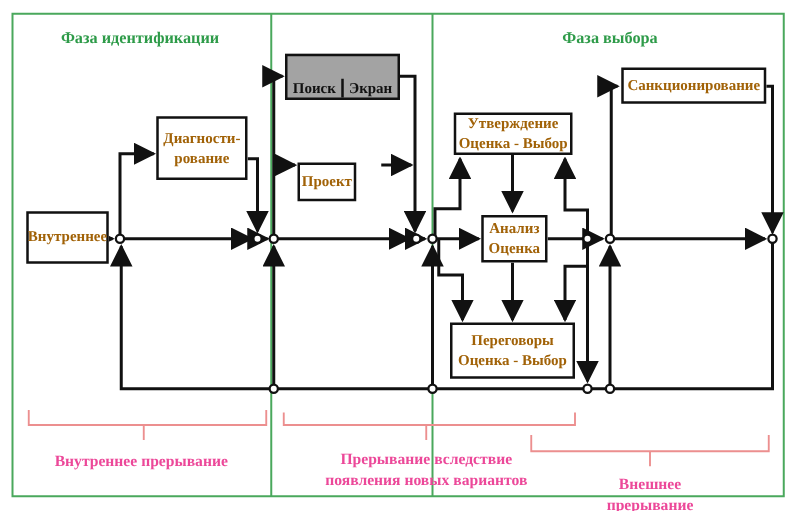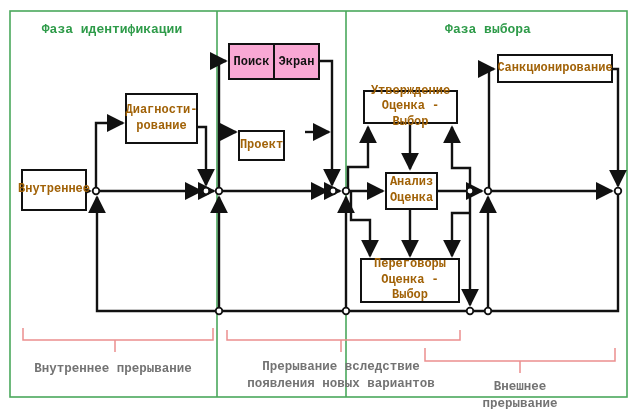--- a/index.html
+++ b/index.html
@@ -1,44 +1,45 @@
 <!DOCTYPE html>
 <html><head>
 <meta charset="utf-8">
 <style>
   html,body{margin:0;padding:0;background:#fff;}
   .stage{
     position:relative;width:636px;height:409px;
-    font-family:Liberation Mono, monospace;
+    font-family:Liberation Serif, serif;
     background:#fff;overflow:hidden;
   }
   .stage svg{position:absolute;left:0;top:0;}
   .phase-label{
     position:absolute;transform:translateX(-50%);
     color:#2e9b49;font-weight:bold;font-size:13px;white-space:nowrap;
   }
   .dbox{
     position:absolute;box-sizing:border-box;
     border:2px solid #111;background:#fff;
     display:flex;align-items:center;justify-content:center;
     font-weight:bold;font-size:12px;color:#a16207;
     text-align:center;line-height:1.3;white-space:pre-line;
   }
   .combo{
-    position:absolute;box-sizing:border-box;border:2px solid #111;background:#f9a8d4;
+    position:absolute;box-sizing:border-box;border:2px solid #111;background:#a3a3a3;
     display:flex;
+    align-items:flex-end;
   }
   .combo .cell{
     flex:1;display:flex;align-items:center;justify-content:center;
     font-weight:bold;font-size:12px;color:#111;white-space:nowrap;
   }
   .combo .cell:first-child{border-right:2px solid #111;}
   .int-label{
     position:absolute;transform:translateX(-50%);
-    color:#737373;font-weight:bold;font-size:12.5px;
+    color:#ec4899;font-weight:bold;font-size:12.5px;
     text-align:center;line-height:1.35;white-space:pre-line;
   }
 </style>
 </head>
 <body>
 
 <div class="stage">
 
   <svg width="636" height="409" viewBox="0 0 636 409">
     <defs>

